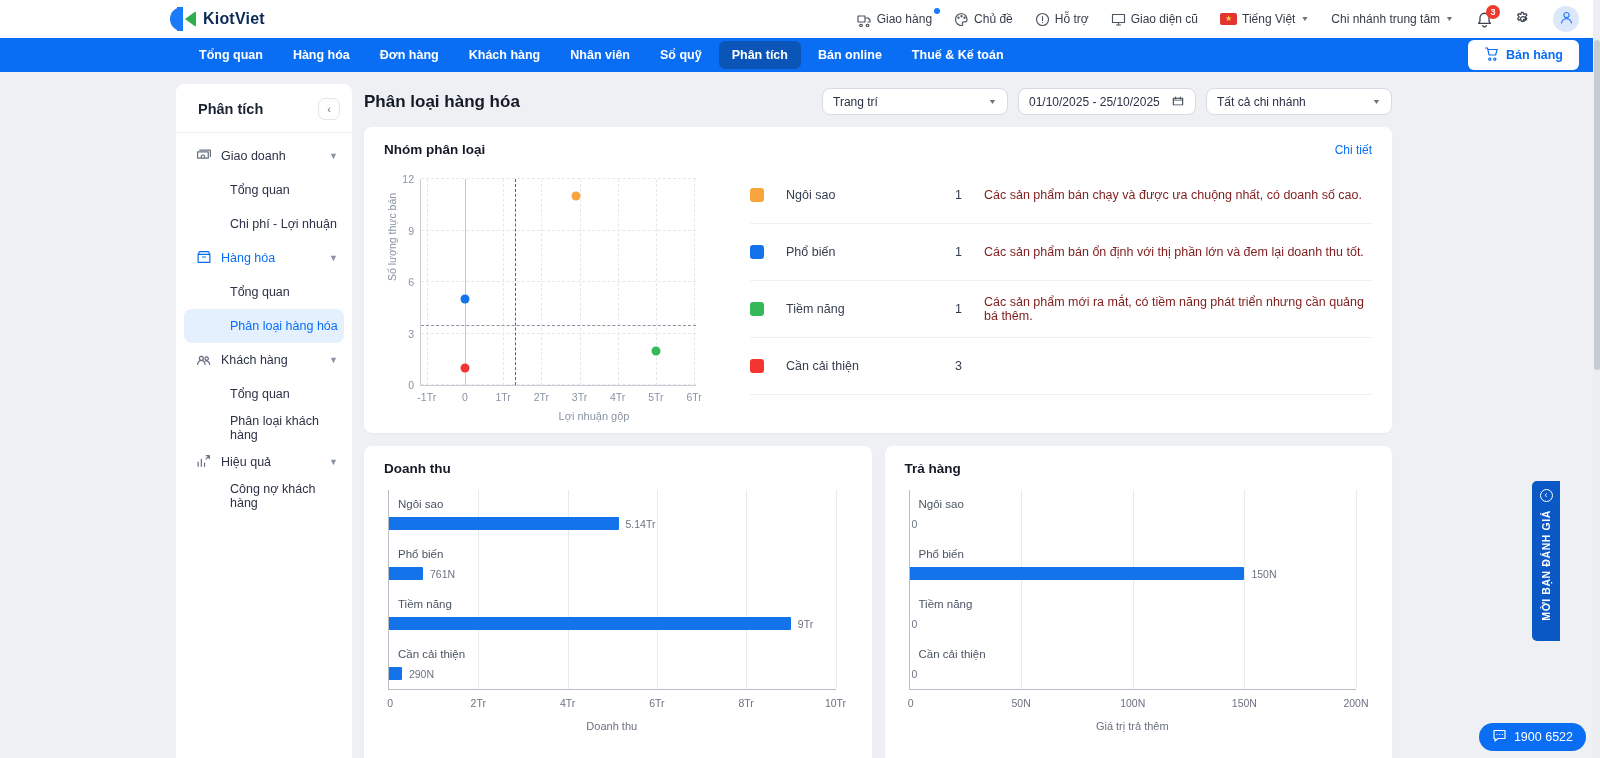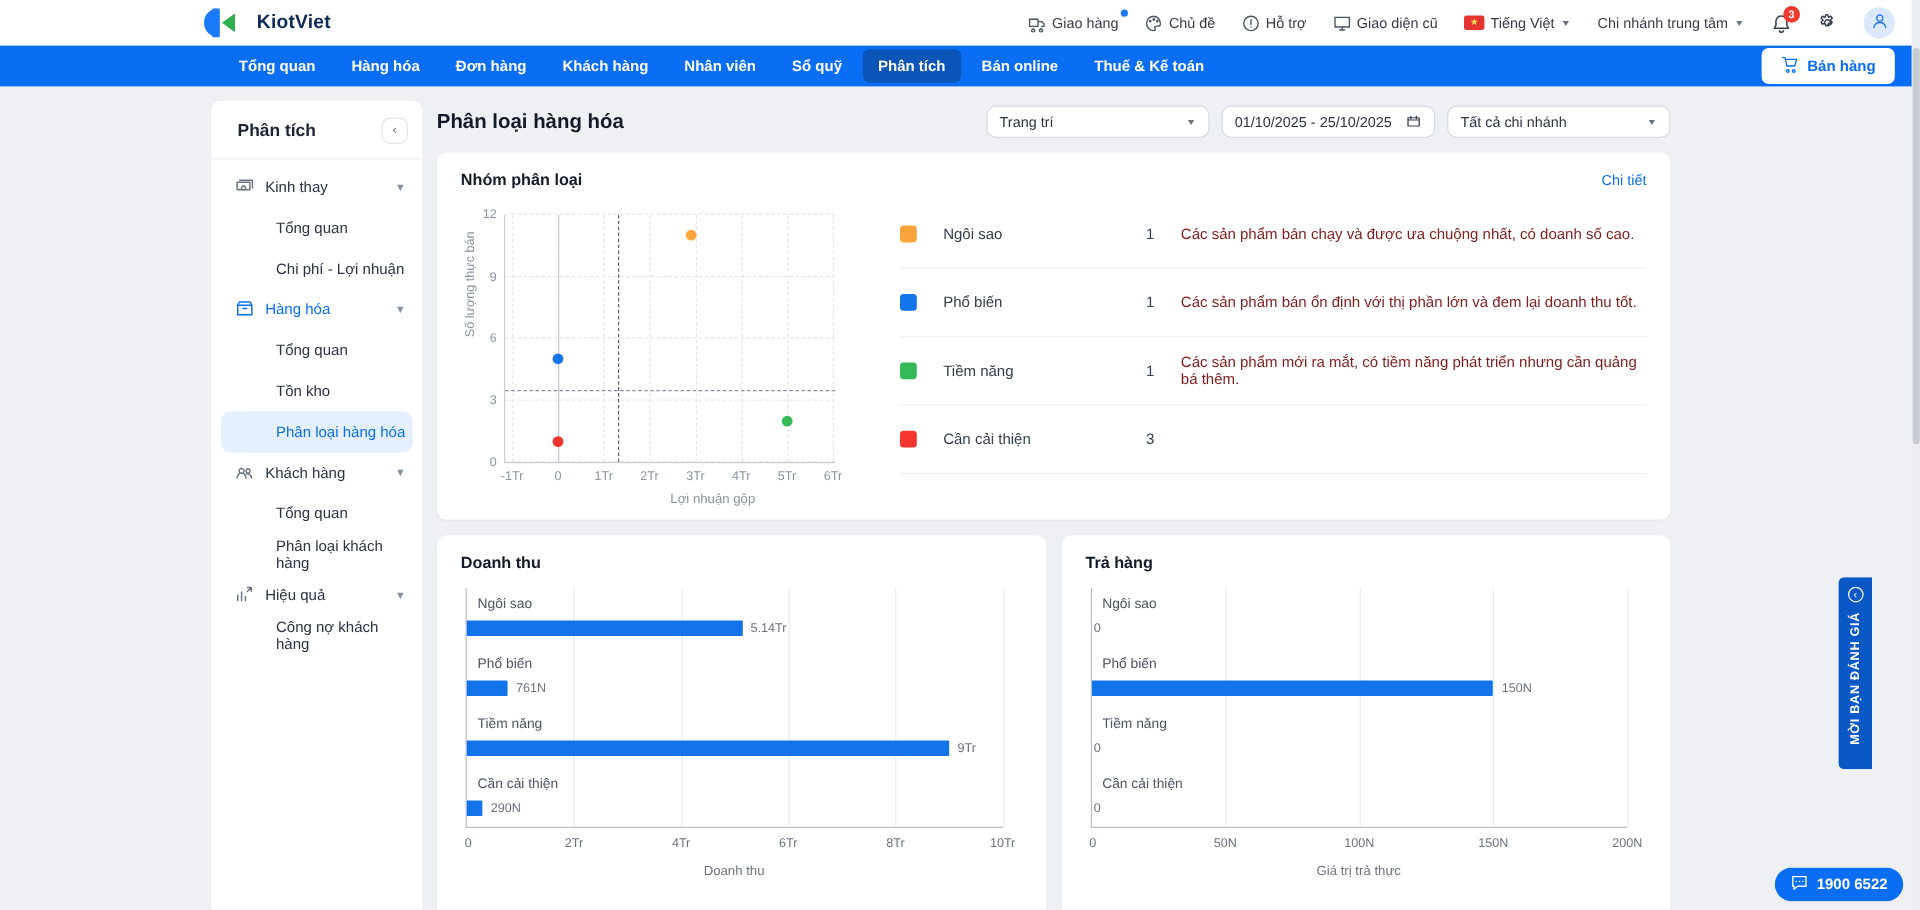--- a/index.html
+++ b/index.html
@@ -1,21 +1,21 @@
 <!DOCTYPE html>
 <html><head>
 <meta charset="utf-8">
 <style>
   * { box-sizing: border-box; margin: 0; padding: 0; }
   html,body { width:1600px; height:758px; overflow:hidden; }
   body { font-family:"Liberation Sans","DejaVu Sans",sans-serif; background:#eef0f3; color:#222a38; }
 
   
   .topbar { height:38px; background:#fff; display:flex; align-items:center; padding:0 14px 0 170px; width:1593px; }
-  .logo { display:flex; align-items:center; gap:18px;text-align:right; }
+  .logo { display:flex; align-items:center; gap:7px;text-align:right; }
   .logo-mark { position:relative; width:26px; height:24px; }
   .logo-blue { position:absolute; left:0; top:0; width:13px; height:24px; background:#1a7af8; border-radius:13px 0 0 13px; }
   .logo-blue:after{content:"";position:absolute;right:0;top:0;width:6px;height:24px;background:#1a7af8;border-radius:0 3px 3px 0;}
   .logo-green { position:absolute; right:0; top:4px; width:0; height:0; border-top:8px solid transparent; border-bottom:8px solid transparent; border-right:11px solid #2fae4d; border-radius:2px; }
   .brand-name { font-size:16px; font-weight:bold; color:#0b2a56; letter-spacing:.2px; }
   .topbar-right { margin-left:auto; display:flex; align-items:center; gap:22px; font-size:12px; color:#353b49; }
   .tb-item { display:flex; align-items:center; gap:5px; cursor:pointer; position:relative; white-space:nowrap; }
   .tb-item svg { display:block; }
   .sup-dot { position:absolute; top:-4px; right:-8px; width:6px; height:6px; border-radius:50%; background:#1a7af8; }
   .flag { width:17px; height:12px; background:#e3342f; border-radius:2px; display:flex; align-items:center; justify-content:center; color:#ffd84d; font-size:8px; line-height:1; }
@@ -91,21 +91,21 @@
   .bc-group-label { position:absolute; font-size:11.5px; color:#4b5563; left:9px; }
   .bc-bar { position:absolute; height:13px; background:#1273eb; border-radius:0 1px 1px 0; }
   .bc-val { position:absolute; font-size:10.5px; color:#6b7280; transform:translateY(-50%); }
   .bc-xtick { position:absolute; top:calc(100% + 8px); transform:translateX(-50%); font-size:10.5px; color:#6b7280; }
   .bc-xlabel { text-align:center; margin:30px 36px 0 24px; font-size:11px; color:#6b7280; }
 
   
   .rating-tab { position:fixed; right:40px; top:481px; width:28px; height:160px; background:#0a58c6; border-radius:5px 0 0 5px; color:#fff; display:flex; flex-direction:column; align-items:center; padding-top:8px; cursor:pointer; }
   .rating-tab .circ { width:13px; height:13px; border:1.4px solid #fff; border-radius:50%; font-size:9px; line-height:11px; text-align:center; margin-bottom:8px; }
   .rating-text { writing-mode:vertical-rl; transform:rotate(180deg); font-size:10.5px; font-weight:bold; letter-spacing:.6px; white-space:nowrap; }
-  .hotline { position:fixed; right:14px; bottom:7px; background:#0a6ef4; color:#fff; border:none; border-radius:14px; padding:5px 13px; font-size:12.5px; font-weight:bold; display:flex; align-items:center; gap:7px; cursor:pointer; }
+  .hotline { position:fixed; right:14px; bottom:7px; background:#0a6ef4; color:#fff; border:none; border-radius:14px; padding:5px 13px; font-size:12.5px; font-weight:normal; display:flex; align-items:center; gap:7px; cursor:pointer; }
   .scrollbar { position:fixed; right:0; top:0; width:7px; height:758px; background:#eceef1; }
   .scroll-thumb { position:absolute; top:40px; left:0.5px; width:6px; height:330px; background:#c7cbd2; border-radius:3px; }
 </style>
 </head>
 <body>
 
 <header class="topbar">
   <div class="logo">
     <span class="logo-mark">
         <span class="logo-blue"></span>
@@ -204,34 +204,33 @@
   <aside class="sidebar">
     <div class="sb-head">
       <span class="sb-title">Phân tích</span>
       <button class="sb-collapse">‹</button>
     </div>
     <div class="sb-menu" id="sb-menu">
         <div class="sb-section">
           <span><svg width="16" height="16" viewBox="0 0 15 15" fill="none" xmlns="http://www.w3.org/2000/svg">
               <path d="M1.5 4.5 h10 v6 h-10 z M3.5 3 h10 v6 M6.5 7.5 a1.6 1.6 0 1 0 .01 0" stroke="#6a7280" stroke-width="1.15" stroke-linecap="round" stroke-linejoin="round"></path>
             </svg></span>
-          <span>Kinh thay</span>
+          <span>Giao doanh</span>
           <span class="sb-chev">▼</span>
         </div>
         <div class="sb-item">Tổng quan</div>
         <div class="sb-item">Chi phí - Lợi nhuận</div>
         <div class="sb-section active">
           <span><svg width="16" height="16" viewBox="0 0 15 15" fill="none" xmlns="http://www.w3.org/2000/svg">
               <path d="M2 5 h11 v7.5 h-11 z M2 5 l1.3-2.5 h8.4 L13 5 M6 7.5 h3" stroke="#0a6ef4" stroke-width="1.15" stroke-linecap="round" stroke-linejoin="round"></path>
             </svg></span>
           <span>Hàng hóa</span>
           <span class="sb-chev">▼</span>
         </div>
         <div class="sb-item">Tổng quan</div>
-        <div class="sb-item">Tồn kho</div>
         <div class="sb-item active">Phân loại hàng hóa</div>
         <div class="sb-section">
           <span><svg width="16" height="16" viewBox="0 0 15 15" fill="none" xmlns="http://www.w3.org/2000/svg">
               <path d="M5 5 a1.9 1.9 0 1 0 .01 0 M10 5.5 a1.6 1.6 0 1 0 .01 0 M1.5 12.5 c.4-2.6 1.8-3.8 3.5-3.8 s3.1 1.2 3.5 3.8 M8.8 9.3 c1.9-.4 3.6.7 4 3.2" stroke="#6a7280" stroke-width="1.15" stroke-linecap="round" stroke-linejoin="round"></path>
             </svg></span>
           <span>Khách hàng</span>
           <span class="sb-chev">▼</span>
         </div>
         <div class="sb-item">Tổng quan</div>
         <div class="sb-item">Phân loại khách hàng</div>
@@ -389,21 +388,21 @@
             <span class="bc-group-label" style="top: 8px;">Ngôi sao</span>
             <span class="bc-val" style="top: 34px; left: calc(0% + 2px);">0</span>
             <span class="bc-group-label" style="top: 58px;">Phổ biến</span>
             <div class="bc-bar" style="top: 77px; left: 0px; width: 75%; background: rgb(18, 115, 235);"></div>
             <span class="bc-val" style="top: 84px; left: calc(75% + 7px);">150N</span>
             <span class="bc-group-label" style="top: 108px;">Tiềm năng</span>
             <span class="bc-val" style="top: 134px; left: calc(0% + 2px);">0</span>
             <span class="bc-group-label" style="top: 158px;">Cần cải thiện</span>
             <span class="bc-val" style="top: 184px; left: calc(0% + 2px);">0</span>
           </div>
-        <div class="bc-xlabel" id="bar-xlabel-2">Giá trị trả thực</div>
+        <div class="bc-xlabel" id="bar-xlabel-2">Giá trị trả thêm</div>
       </section>
     </div>
   </main>
 </div>
 
 <div class="rating-tab">
   <span class="circ">‹</span>
   <span class="rating-text">MỜI BẠN ĐÁNH GIÁ</span>
 </div>
 <button class="hotline">

